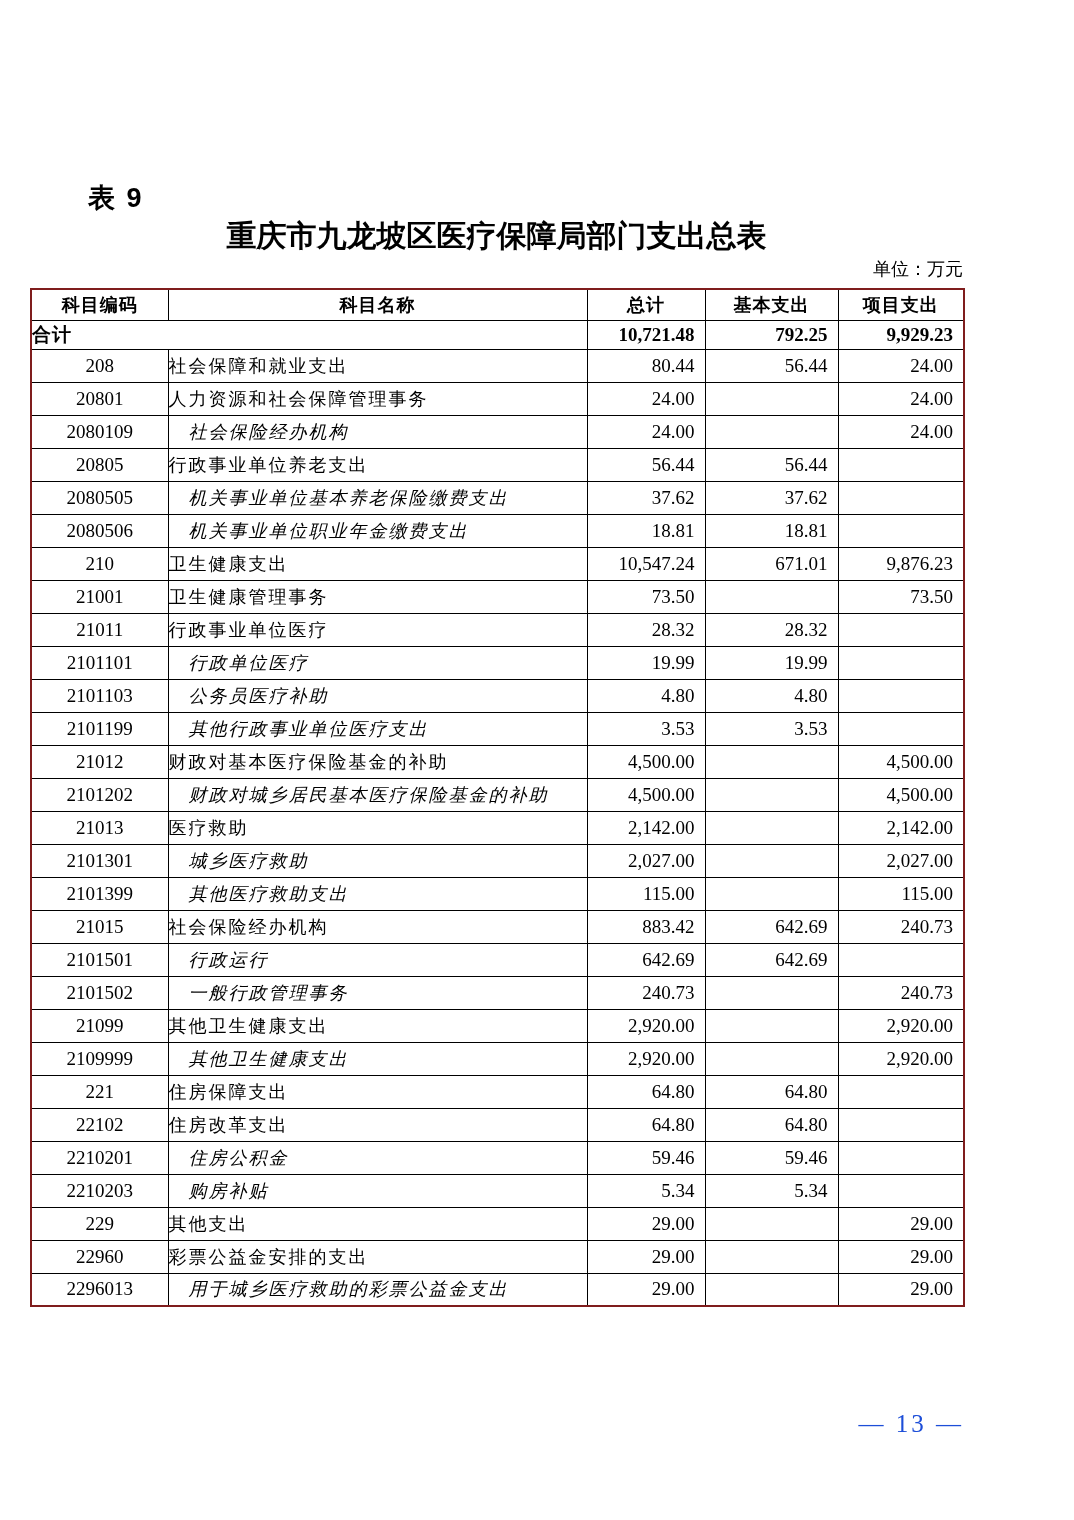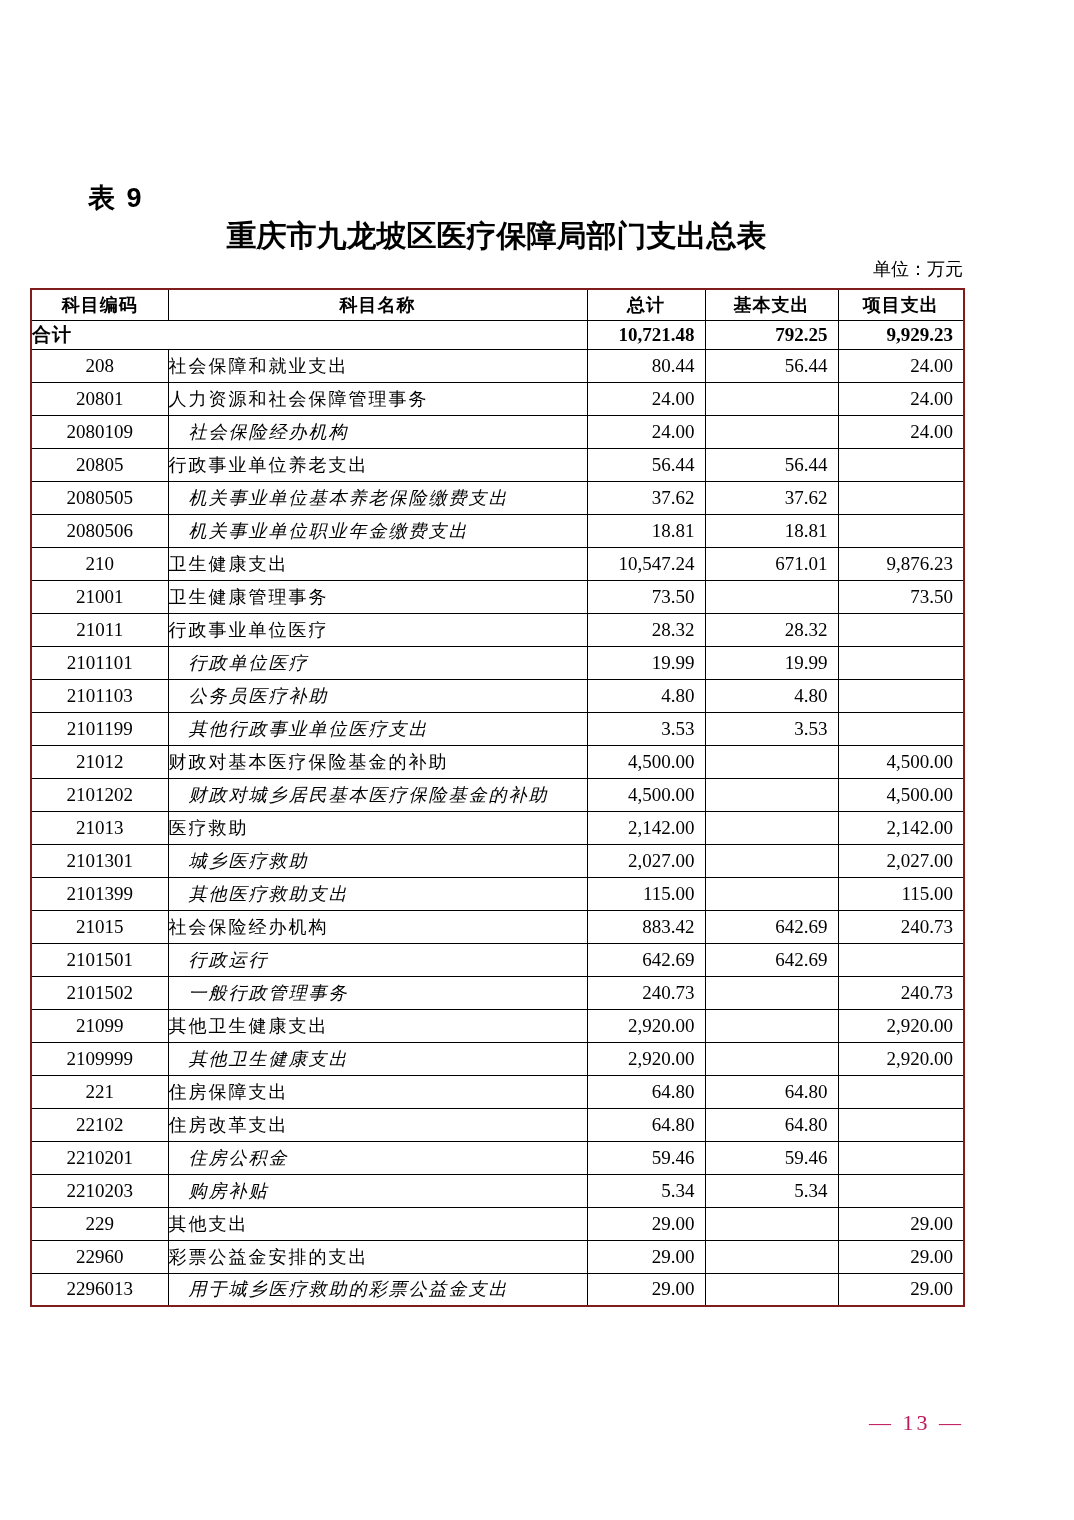--- a/index.html
+++ b/index.html
@@ -70,22 +70,22 @@
   td.code { text-align: center; font-size: 19px; }
   td.name { text-align: left; font-size: 18px; letter-spacing: 2px; }
   td.name.lv1 { padding-left: 0; }
   td.name.lv2 { }
   td.name.lv3 { padding-left: 20px; font-style: italic; }
   td.num { text-align: right; padding-right: 10px; font-size: 19px; }
   .page-footer {
     position: absolute;
     top: 1410px;
     right: 110px;
-    font-size: 22px;
-    color: #be185d;
+    font-size: 25px;
+    color: #1d4ed8;
     letter-spacing: 3px;
   }
 </style>
 </head>
 <body>
 
 <div class="table-label">表 9</div>
 
 <div class="doc-title">重庆市九龙坡区医疗保障局部门支出总表</div>
 

